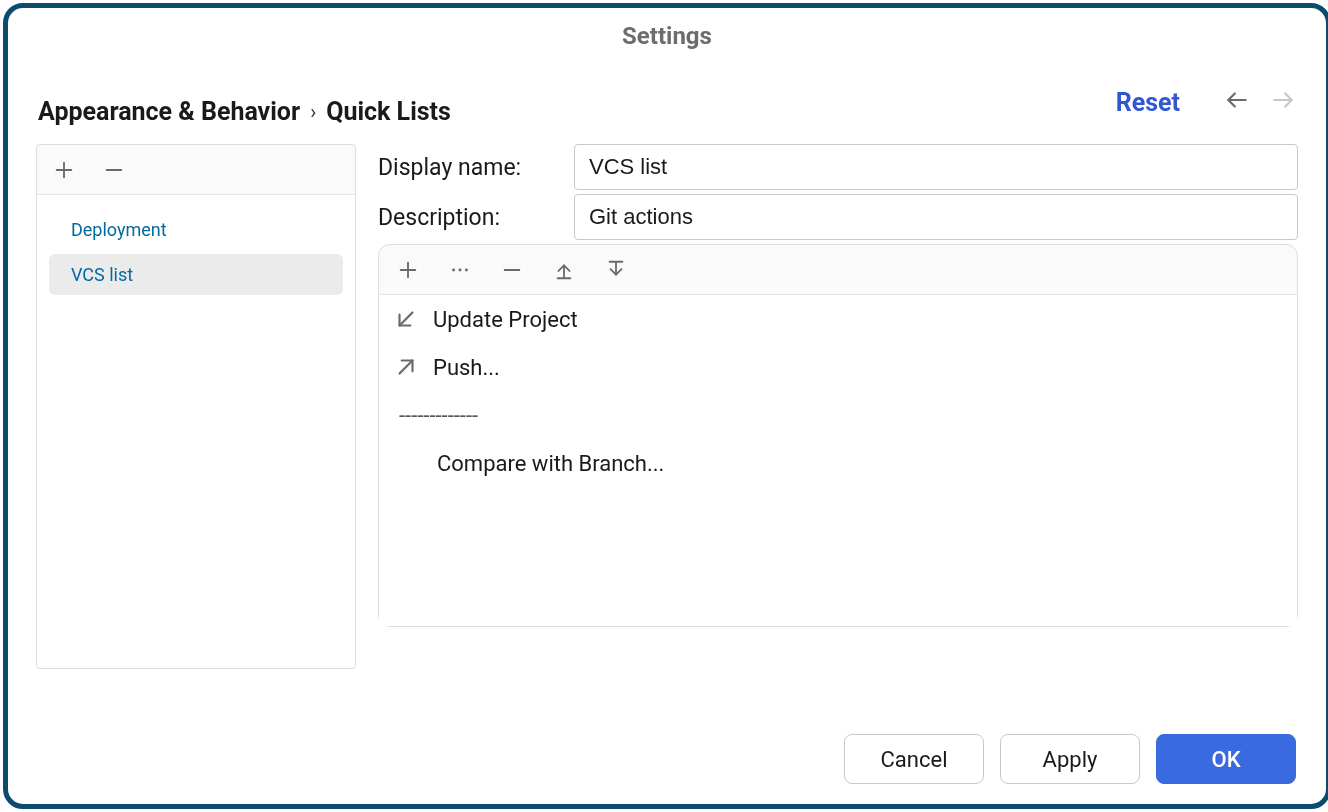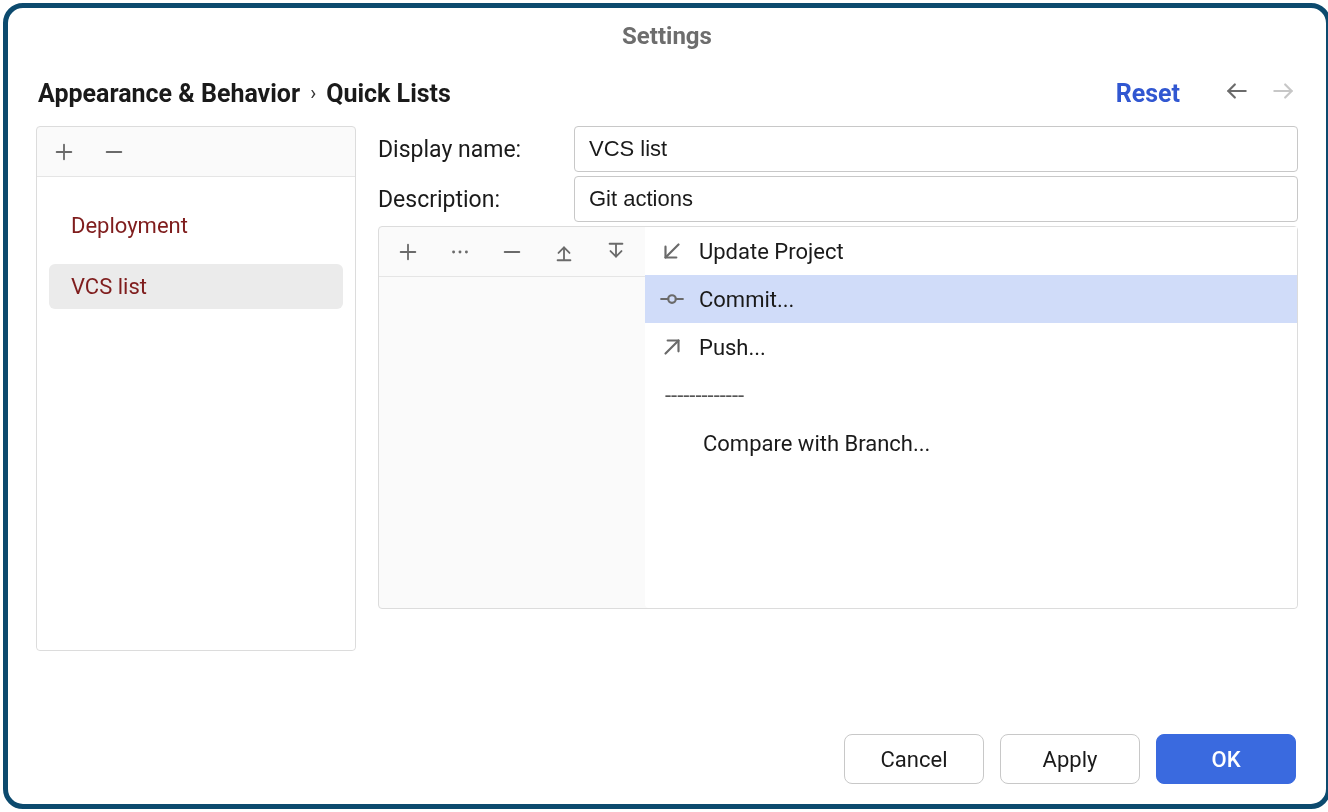--- a/index.html
+++ b/index.html
@@ -36,20 +36,21 @@
     gap: 8px;
   }
   .breadcrumb {
     font-size: 25px;
     font-weight: 700;
     color: #1a1a1a;
     display: flex;
     align-items: center;
     gap: 10px;
     flex: 1;
+    margin-top: 19px;
   }
   .breadcrumb .chev { font-size: 20px; color: #333; font-weight: 400; }
   .reset-link {
     color: #3157d1;
     font-size: 25px;
     font-weight: 700;
     margin-right: 36px;
     cursor: pointer;
   }
   .nav-arrows { display: flex; gap: 20px; align-items: center; }
@@ -77,47 +78,47 @@
     gap: 24px;
     padding: 8px 14px;
     border-bottom: 1px solid #e5e5e5;
     height: 50px;
   }
   .tb-btn { width: 26px; height: 26px; display: inline-flex; align-items: center; justify-content: center; cursor: pointer; }
   .tb-btn svg { width: 22px; height: 22px; }
   .list-body { padding: 10px 6px; background: #fff; flex:1; border-radius: 0 0 4px 4px;}
   .list-item {
     padding: 10px 22px;
-    font-size: 22px;
-    color: #7f1d1d;
+    font-size: 18px;
+    color: #0369a1;
     border-radius: 6px;
-    margin: 16px 6px;
+    margin: 4px 6px;
     cursor: pointer;
   }
   .list-item.selected { background: #ebebeb; }
   
   .detail-panel { flex: 1; display: flex; flex-direction: column; gap: 4px; }
   .form-row { display: flex; align-items: center; gap: 16px; }
   .form-label { width: 180px; font-size: 23px; color: #1a1a1a; }
   .form-input {
     flex: 1;
     height: 46px;
     border: 1px solid #c8c8c8;
     border-radius: 4px;
     font-size: 22px;
     padding: 0 14px;
     background: #fff;
     color: #1a1a1a;
   }
   .actions-panel {
     border: 1px solid #dcdcdc;
-    border-radius: 4px;
+    border-radius: 12px;
     background: #fafafa;
     display: flex;
-    flex-direction: row;
+    flex-direction: column;
     height: 383px;
   }
   .actions-toolbar {
     display: flex;
     align-items: center;
     gap: 26px;
     padding: 8px 16px;
     border-bottom: 1px solid #e5e5e5;
     height: 50px;
   }
@@ -258,30 +259,20 @@
         <div class="actions-body">
           <div class="action-row">
             <span class="action-icon">
               <svg viewBox="0 0 24 24" fill="none" stroke="#6a6a6a" stroke-width="2" stroke-linecap="round" stroke-linejoin="round">
                   <line x1="18" y1="6" x2="6" y2="18"></line>
                   <polyline points="6 8 6 18 16 18"></polyline>
                 </svg>
             </span>
             <span>Update Project</span>
           </div>
-          <div class="action-row selected">
-            <span class="action-icon">
-              <svg viewBox="0 0 24 24" fill="none" stroke="#6a6a6a" stroke-width="2" stroke-linecap="round">
-                  <circle cx="12" cy="12" r="3.5"></circle>
-                  <line x1="2" y1="12" x2="8.5" y2="12"></line>
-                  <line x1="15.5" y1="12" x2="22" y2="12"></line>
-                </svg>
-            </span>
-            <span>Commit...</span>
-          </div>
           <div class="action-row">
             <span class="action-icon">
               <svg viewBox="0 0 24 24" fill="none" stroke="#6a6a6a" stroke-width="2" stroke-linecap="round" stroke-linejoin="round">
                   <line x1="6" y1="18" x2="18" y2="6"></line>
                   <polyline points="8 6 18 6 18 16"></polyline>
                 </svg>
             </span>
             <span>Push...</span>
           </div>
           <div class="action-row">

